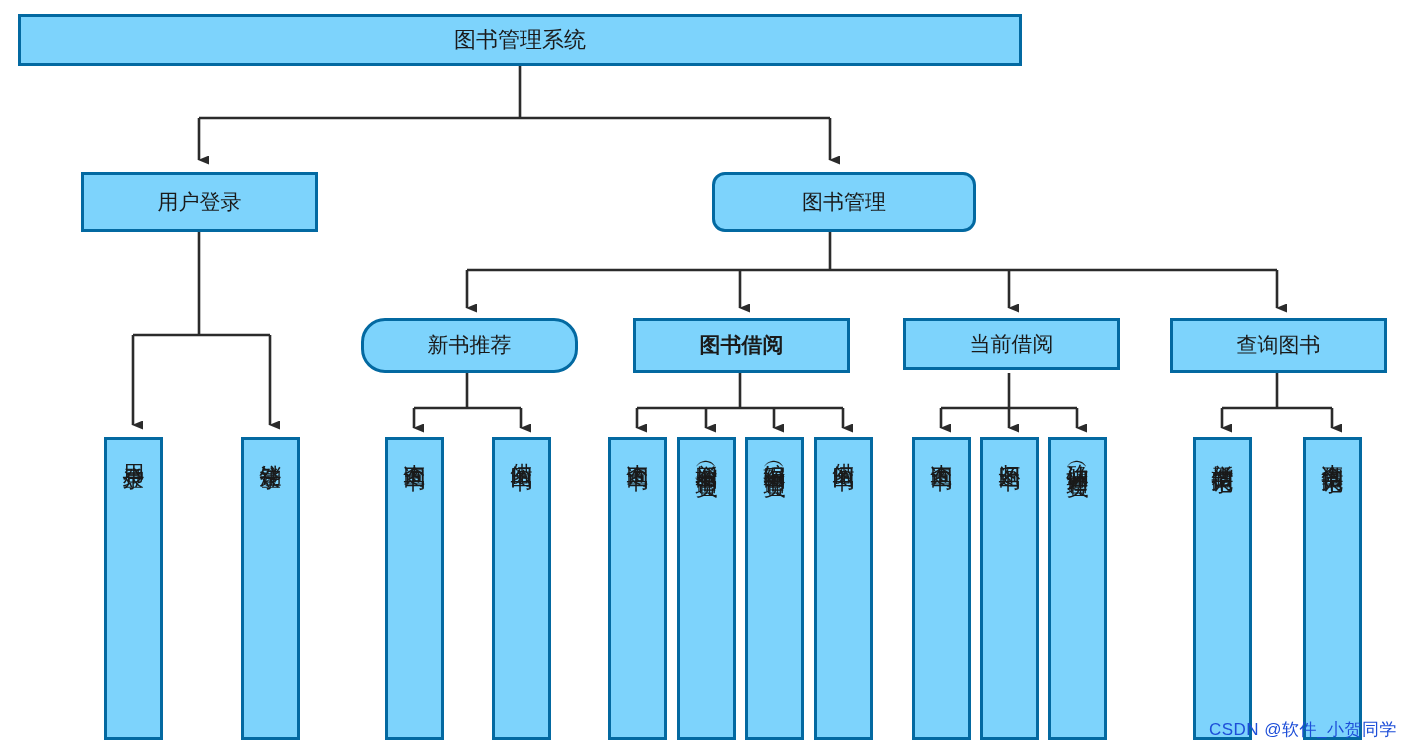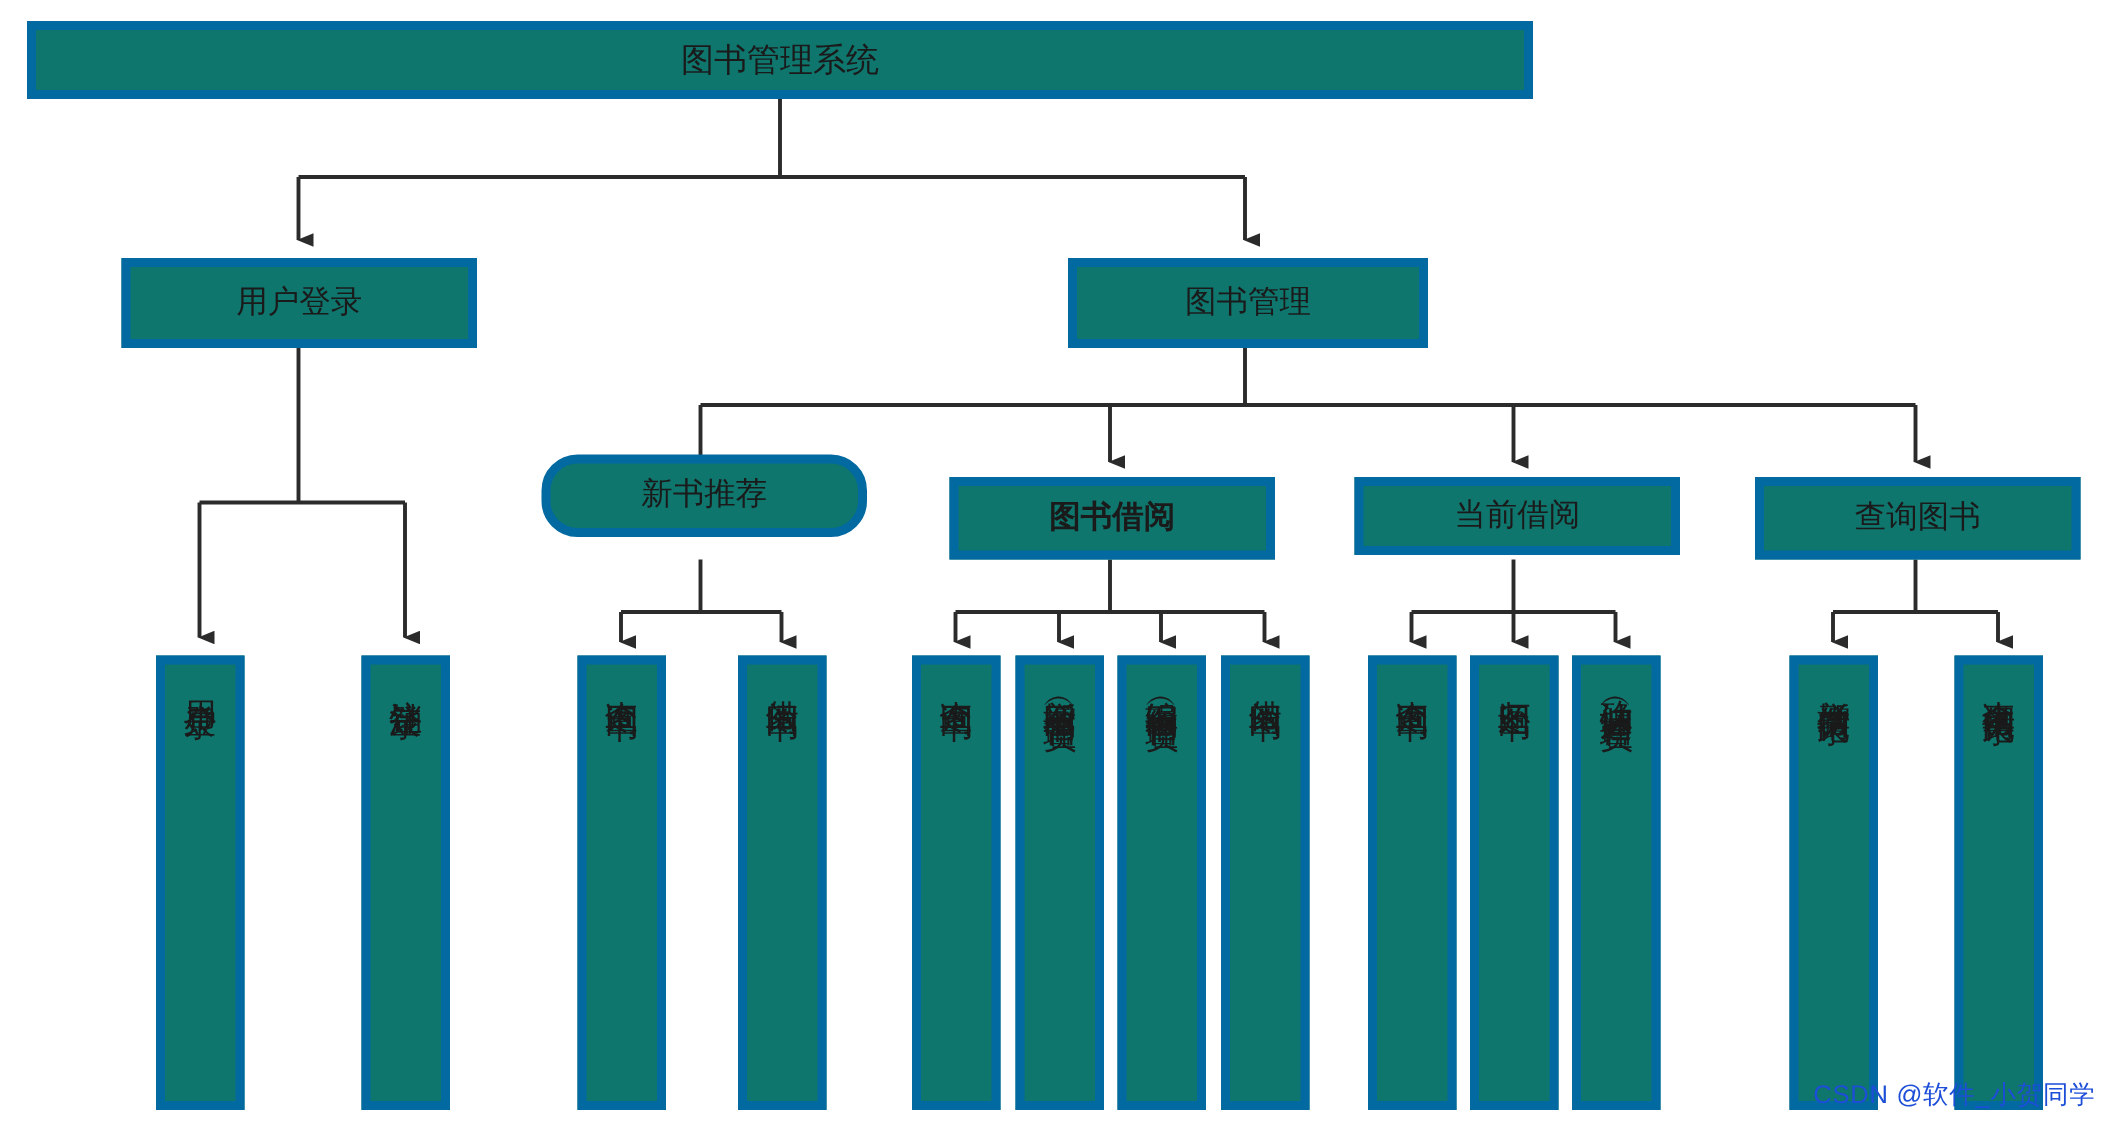--- a/index.html
+++ b/index.html
@@ -20,22 +20,22 @@
   #diagram-svg {
     position: absolute;
     left: 0;
     top: 0;
     width: 1405px;
     height: 747px;
   }
   .node-box {
     position: absolute;
     box-sizing: border-box;
-    background: #0f766e;
-    border: 6px solid #0369a1;
+    background: #7dd3fc;
+    border: 3px solid #0369a1;
     display: flex;
     align-items: center;
     justify-content: center;
     z-index: 3;
   }
   .node-label {
     color: #1a1a1a;
     line-height: 1.08;
     text-align: center;
     white-space: nowrap;
@@ -128,25 +128,25 @@
   </svg>
 
   <div class="node-box horiz root" style="left:18px; top:14px; width:1004px; height:52px;">
     <span class="node-label">图书管理系统</span>
   </div>
 
   <div class="node-box horiz" style="left:81px; top:172px; width:237px; height:60px;">
     <span class="node-label">用户登录</span>
   </div>
 
-  <div class="node-box horiz" style="left:712px; top:172px; width:240px; height:60px;">
+  <div class="node-box horiz" style="left:712px; top:172px; width:264px; height:60px;border-radius:13px;">
     <span class="node-label">图书管理</span>
   </div>
 
-  <div class="node-box horiz" style="left:361px; top:303px; width:217px; height:55px;border-radius:24px;">
+  <div class="node-box horiz" style="left:361px; top:318px; width:217px; height:55px;border-radius:24px;">
     <span class="node-label">新书推荐</span>
   </div>
 
   <div class="node-box horiz" style="left:633px; top:318px; width:217px; height:55px;font-weight:bold;">
     <span class="node-label">图书借阅</span>
   </div>
 
   <div class="node-box horiz" style="left:903px; top:318px; width:217px; height:52px;">
     <span class="node-label">当前借阅</span>
   </div>

